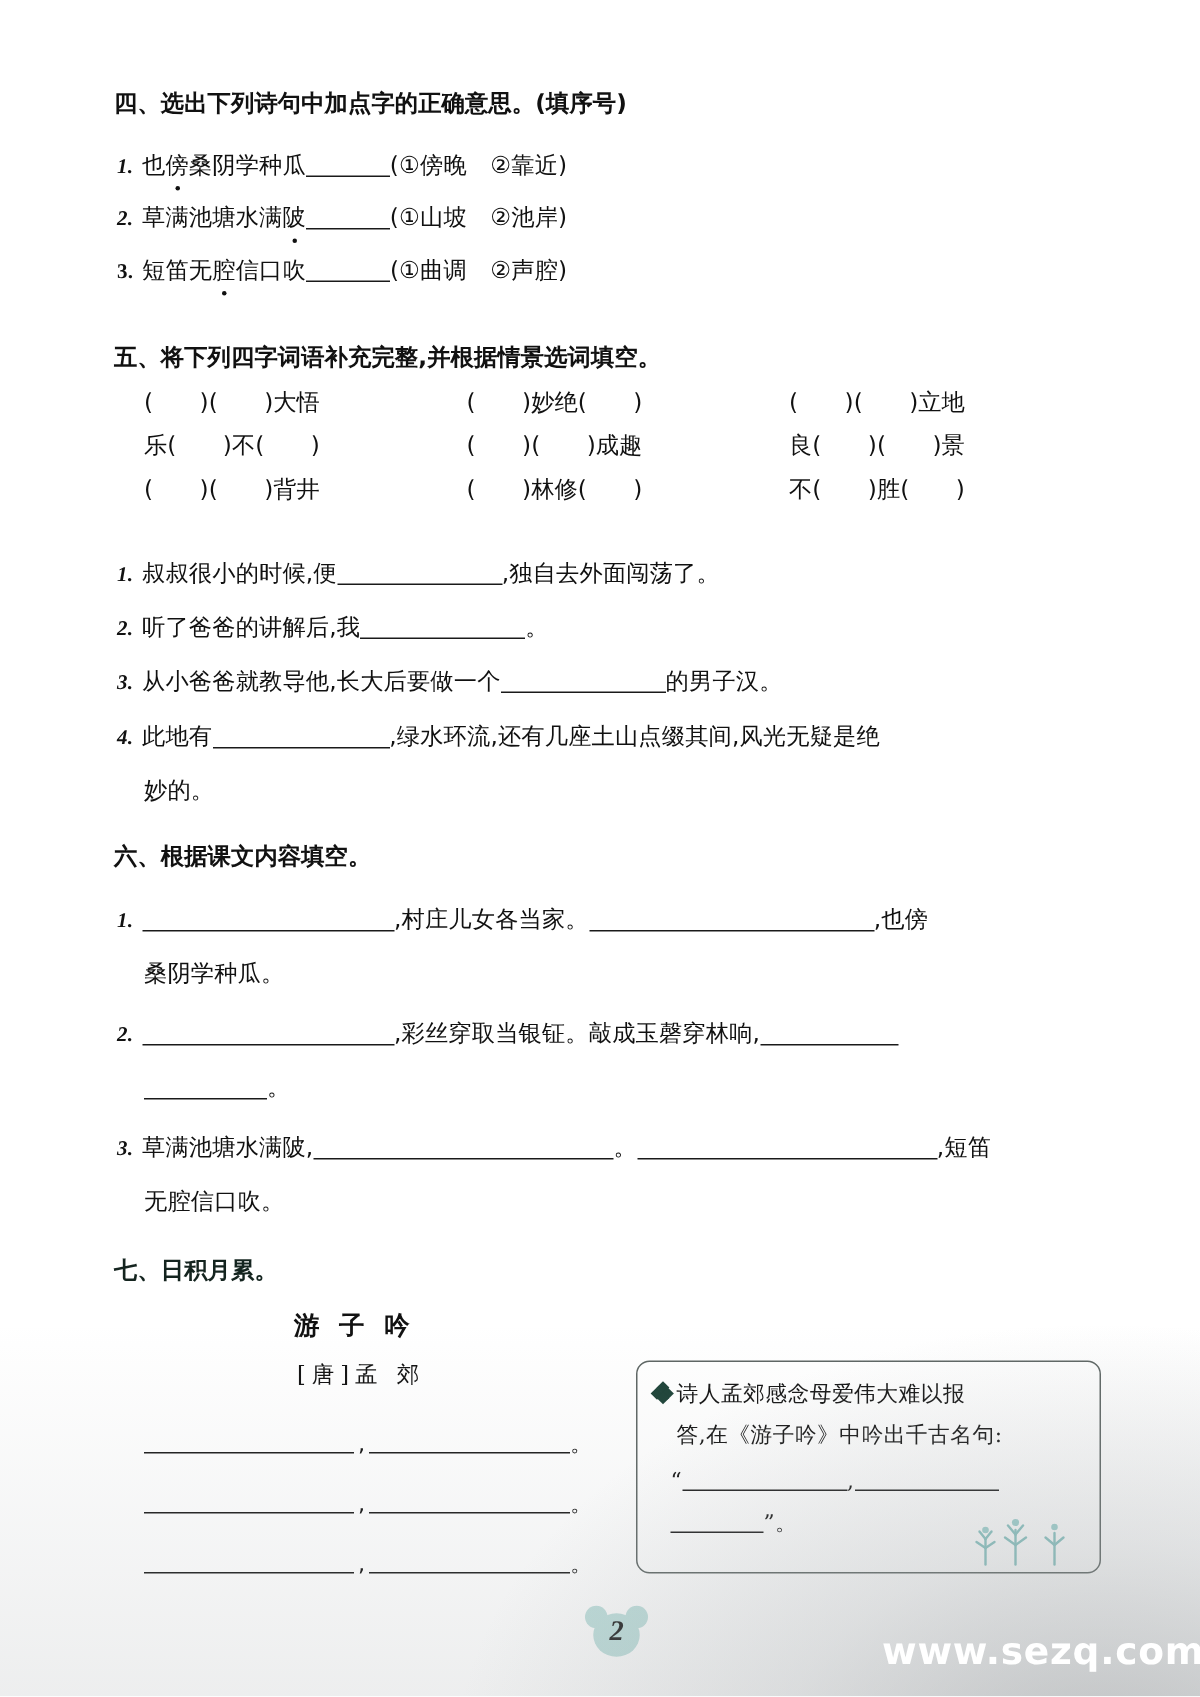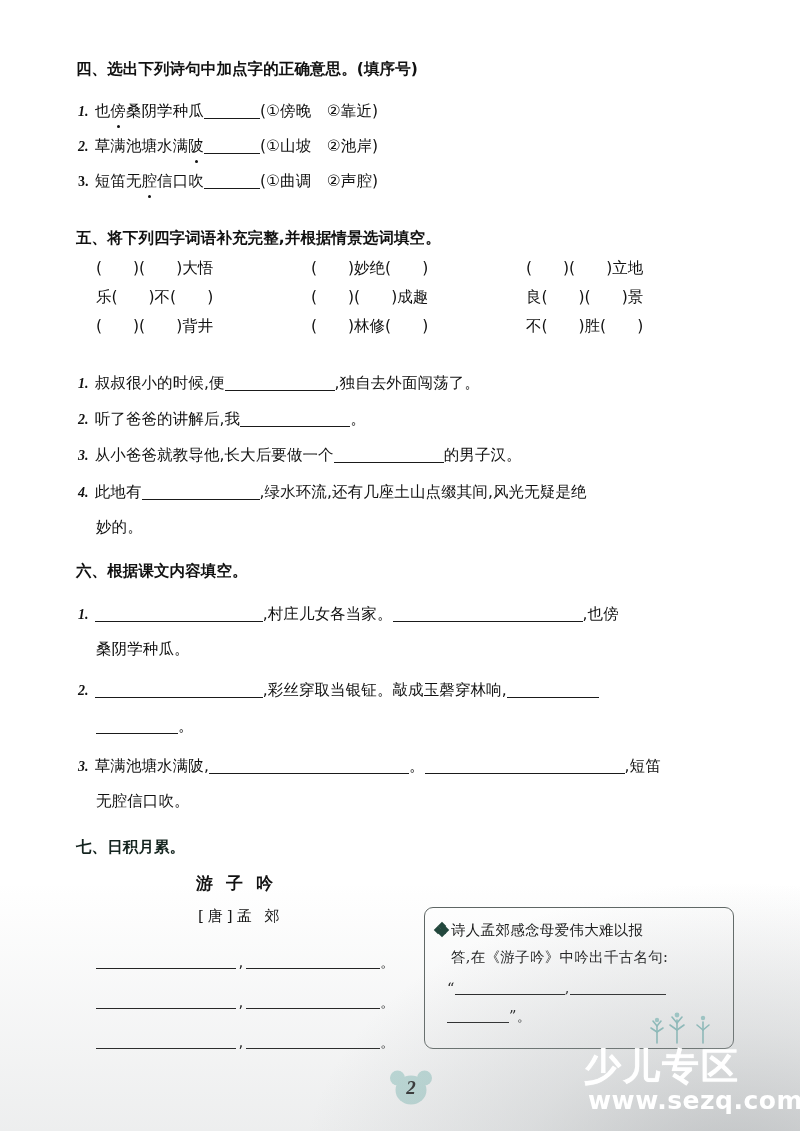--- a/index.html
+++ b/index.html
@@ -426,16 +426,15 @@
         <circle cx="35.5" cy="10" r="7.5" fill="#bfe0dd"></circle>
         <ellipse cx="22" cy="22" rx="15.5" ry="14.5" fill="#bfe0dd"></ellipse>
       </svg>
       <div class="num-text">2</div>
     </div>
 
   </div>
 
   <div class="scan-shade"></div>
 
-  <div class="watermark-cn">少儿专区</div>
   <div class="watermark-url">www.sezq.com</div>
 
 </div>
 
 </body></html>

